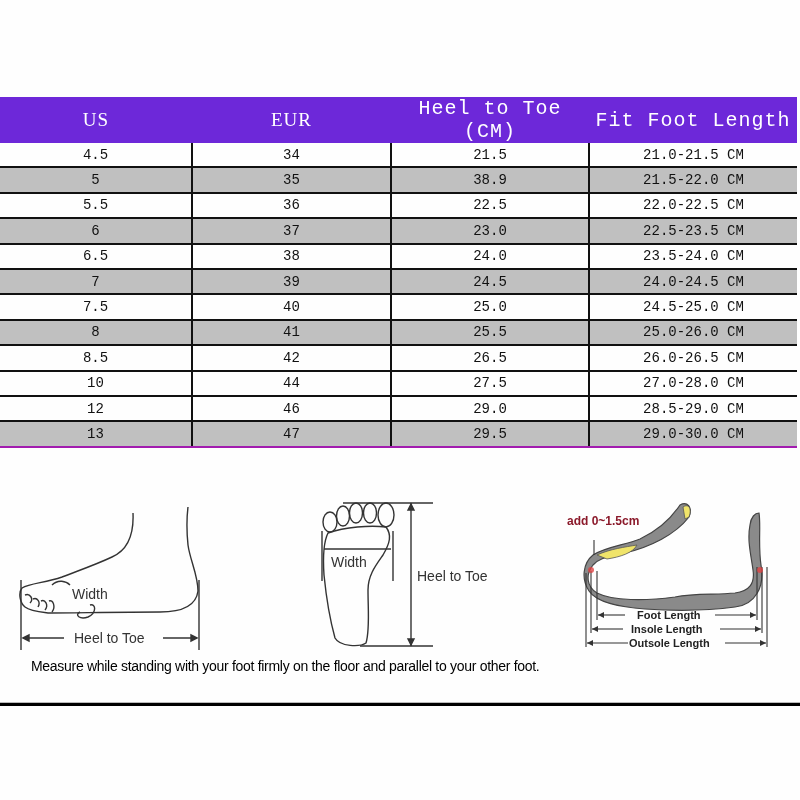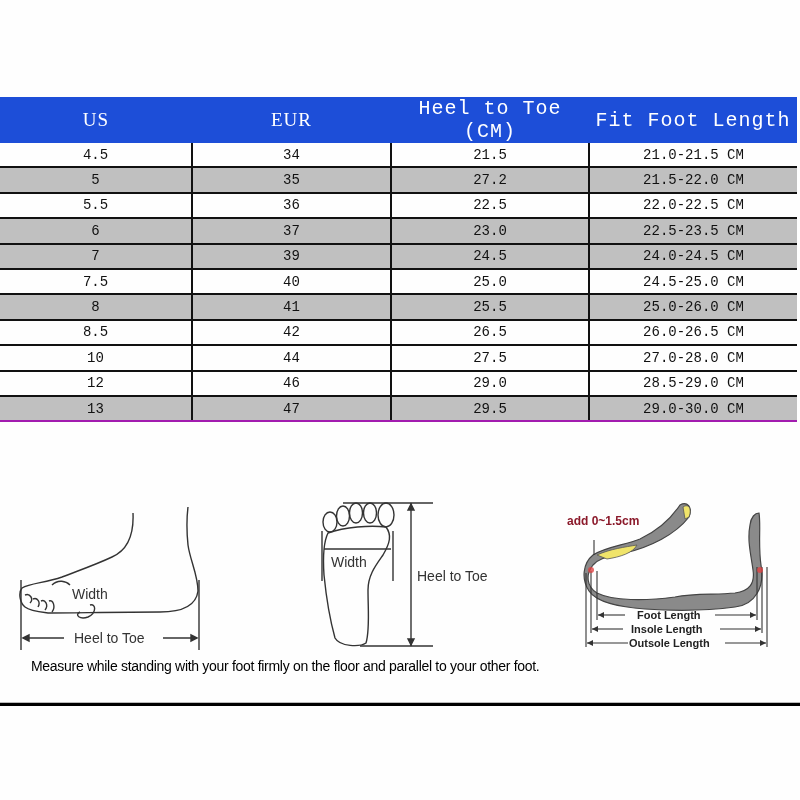--- a/index.html
+++ b/index.html
@@ -1,18 +1,18 @@
 <!DOCTYPE html>
 <html><head>
 <meta charset="utf-8">
 <style>
   html, body { margin:0; padding:0; background:#fefefe; }
   body { width:800px; height:800px; position:relative; overflow:hidden; font-family:"Liberation Mono", monospace; }
   .size-table { position:absolute; left:0; top:97px; width:797px; border-collapse:collapse; table-layout:fixed; }
-  .size-table th { background:#1d4ed8; color:#fff; font-family:"Liberation Serif", serif; font-weight:normal; font-size:19px; height:33px; padding:0; text-align:center; letter-spacing:1px; }
+  .size-table th { background:#6d28d9; color:#fff; font-family:"Liberation Serif", serif; font-weight:normal; font-size:19px; height:33px; padding:0; text-align:center; letter-spacing:1px; }
   .size-table th.mono { font-family:"Liberation Mono", monospace; font-size:20px; }
   .size-table td { height:23.4px; padding:0; text-align:center; font-size:14px; color:#111; border-top:2px solid #111; border-left:2px solid #111; line-height:22px; }
   .size-table td:first-child { border-left:none; }
   .size-table tr.first td { border-top:none; }
   .size-table tr.alt td { background:#c0c0c0; }
   .size-table tr:last-child td { border-bottom:2px solid #a21caf; }
   .col1 { width:192px; } .col2 { width:199px; } .col3 { width:198px; } .col4 { width:208px; }
   .illus { position:absolute; }
   .svg-label { font-family:"Liberation Sans", sans-serif; fill:#333; }
   .instruction { position:absolute; left:31px; top:658px; font-family:"Liberation Sans", sans-serif; font-size:14px; color:#000000; letter-spacing:-0.3px; }
@@ -39,34 +39,40 @@
   <tbody id="tbody">
       <tr class="first">
         <td>4.5</td>
         <td>34</td>
         <td>21.5</td>
         <td>21.0-21.5 CM</td>
       </tr>
       <tr class="alt">
         <td>5</td>
         <td>35</td>
-        <td>27.2</td>
+        <td>38.9</td>
         <td>21.5-22.0 CM</td>
       </tr>
       <tr>
         <td>5.5</td>
         <td>36</td>
         <td>22.5</td>
         <td>22.0-22.5 CM</td>
       </tr>
       <tr class="alt">
         <td>6</td>
         <td>37</td>
         <td>23.0</td>
         <td>22.5-23.5 CM</td>
+      </tr>
+      <tr>
+        <td>6.5</td>
+        <td>38</td>
+        <td>24.0</td>
+        <td>23.5-24.0 CM</td>
       </tr>
       <tr class="alt">
         <td>7</td>
         <td>39</td>
         <td>24.5</td>
         <td>24.0-24.5 CM</td>
       </tr>
       <tr>
         <td>7.5</td>
         <td>40</td>

